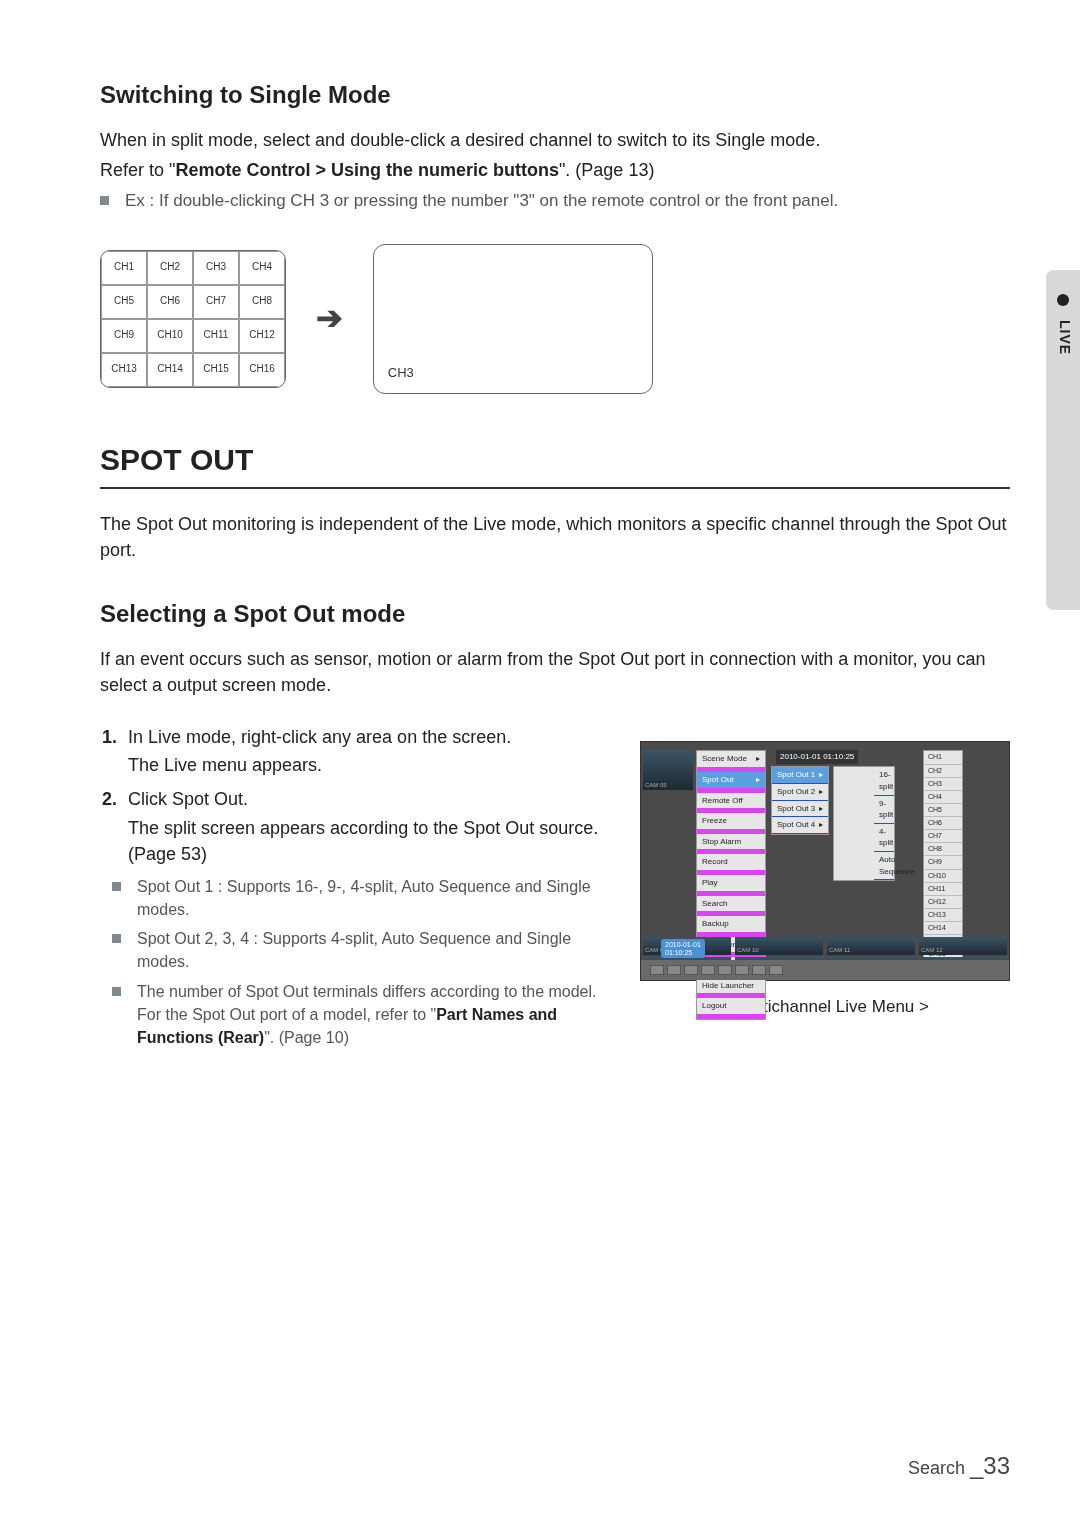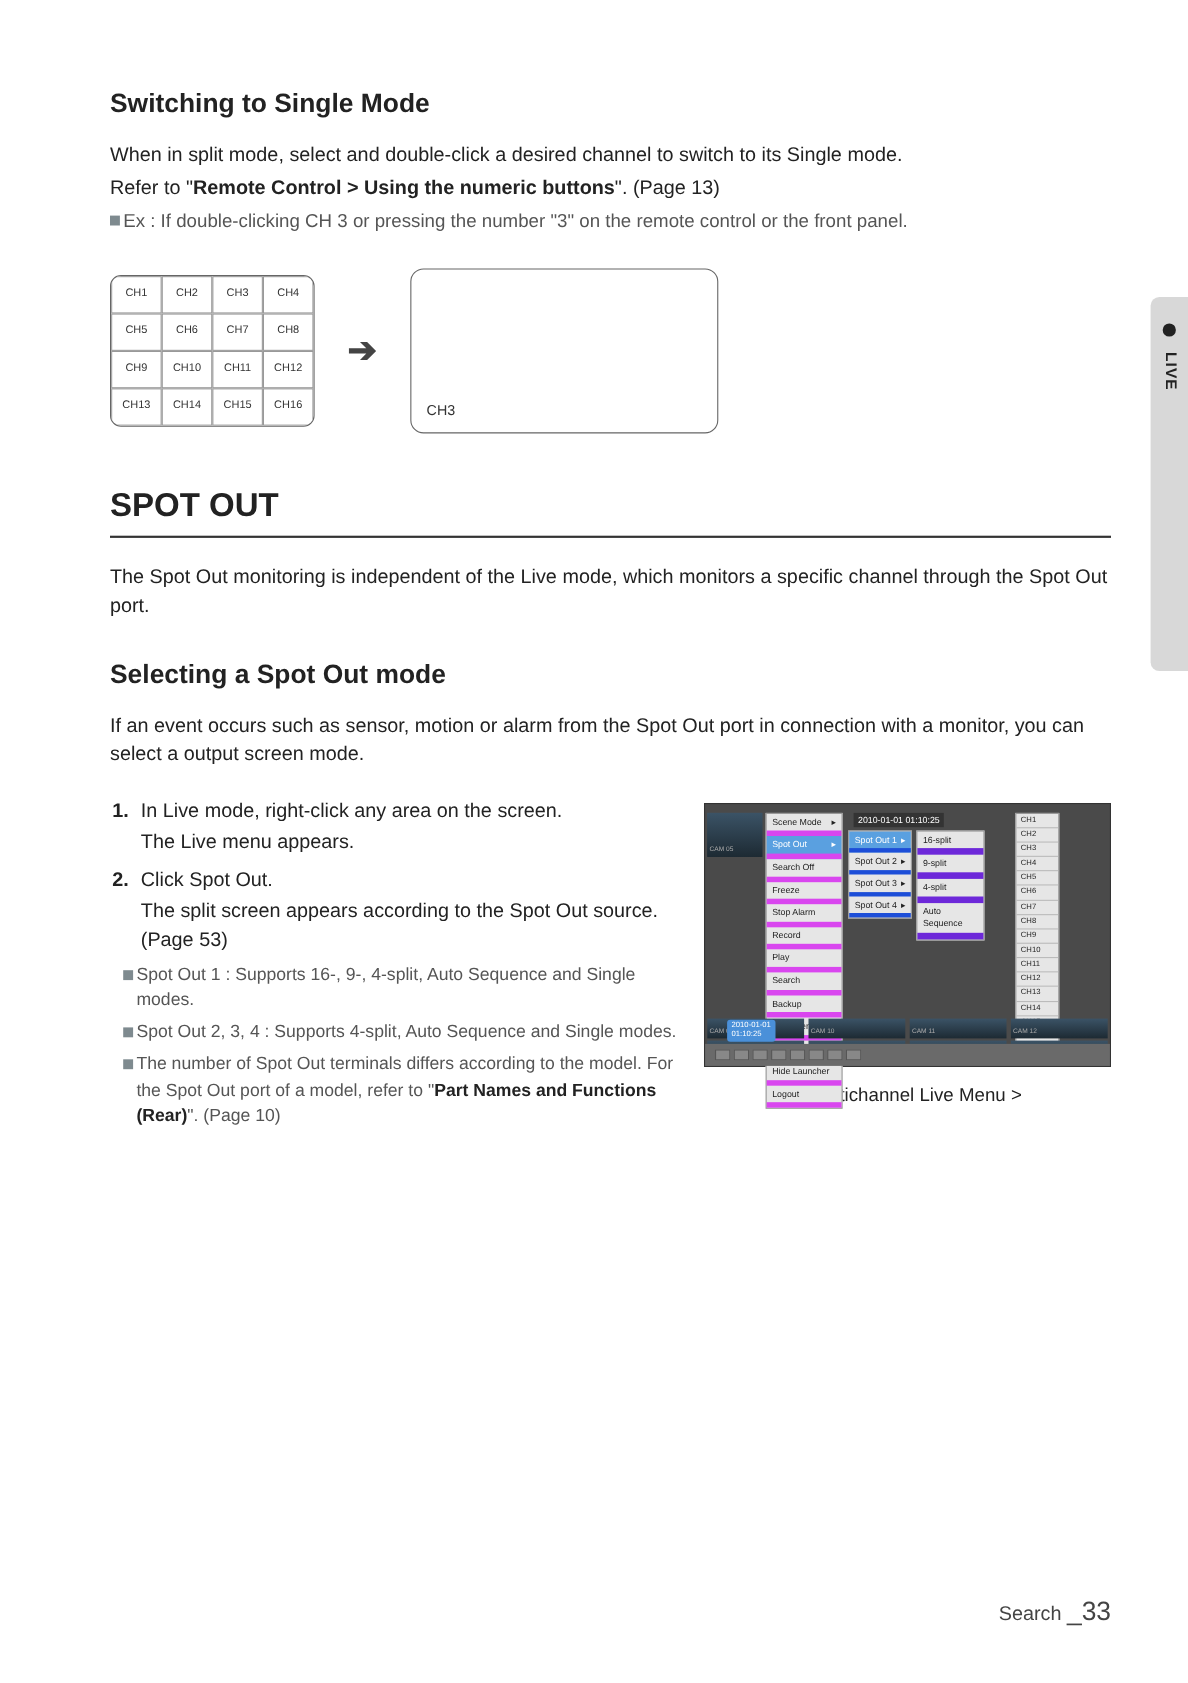--- a/index.html
+++ b/index.html
@@ -3,21 +3,21 @@
 <meta charset="utf-8">
 <style>
   * { margin: 0; padding: 0; box-sizing: border-box; }
   body { font-family: Arial, Helvetica, sans-serif; background: #fff; color: #222; width: 1080px; height: 1530px; position: relative; padding: 60px 70px 50px 100px; font-size: 18px; line-height: 1.45; }
   .page { width: 100%; }
   h2 { font-size: 24px; font-weight: bold; margin-top: 18px; margin-bottom: 14px; }
   h1 { font-size: 30px; font-weight: bold; margin-top: 44px; border-bottom: 2px solid #333; padding-bottom: 6px; }
   .body-text { margin-top: 10px; }
   .refer { margin-top: 4px; }
   .bold { font-weight: bold; }
-  .bullet-row { display: flex; gap: 3px; margin-top: 6px; }
+  .bullet-row { display: flex; gap: 16px; margin-top: 6px; }
   .sq-bullet { width: 9px; height: 9px; background: #7e8a8f; flex-shrink: 0; margin-top: 7px; }
   .bullet-text { font-size: 17px; color: #555; }
   
   .diagram-area { display: flex; align-items: center; gap: 30px; margin-top: 30px; }
   .grid { display: grid; grid-template-columns: repeat(4, 46px); grid-template-rows: repeat(4, 34px); border: 1px solid #666; border-radius: 10px; overflow: hidden; }
   .grid div { border: 1px solid #999; font-size: 10px; display: flex; align-items: center; justify-content: center; color: #333; }
   .arrow-icon { font-size: 32px; color: #444; font-weight: bold; }
   .single { width: 280px; height: 150px; border: 1px solid #666; border-radius: 12px; display: flex; align-items: flex-end; padding: 10px 14px; font-size: 13px; color: #333; }
   
   .side-tab { position: absolute; right: 0; top: 270px; width: 34px; height: 340px; background: #d8d8d8; border-top-left-radius: 8px; border-bottom-left-radius: 8px; }
@@ -36,24 +36,24 @@
   .nested-bullets .bullet-text { font-size: 16px; color: #555; }
   
   .menu-shot { width: 370px; }
   .menu-img { width: 370px; height: 240px; background: #4a4a4a; position: relative; border: 1px solid #333; }
   .menu-caption { text-align: center; font-size: 17px; margin-top: 14px; }
   .m-panel { position: absolute; background: #e6e6e6; border: 1px solid #999; font-size: 8px; color: #222; }
   .m1 { left: 55px; top: 8px; width: 70px; }
   .m1 div { padding: 2px 5px; border-bottom: 5px solid #d946ef; }
   .m1 .hl { background: #5aa0e0; color: #fff; }
   .m2 { left: 130px; top: 24px; width: 58px; }
-  .m2 div { padding: 2px 5px; border-bottom: 4px solid #1d4ed8; display: flex; justify-content: space-between; }
+  .m2 div { padding: 2px 5px; border-bottom: 1px solid #1d4ed8; display: flex; justify-content: space-between; }
   .m2 .hl { background: #5aa0e0; color: #fff; }
   .m3 { left: 192px; top: 24px; width: 62px; }
-  .m3 div { padding: 2px 5px; border-bottom: 6px solid #6d28d9; }
+  .m3 div { padding: 2px 5px; border-bottom: 1px solid #6d28d9; margin-left: 40px; }
   .m4 { left: 282px; top: 8px; width: 40px; }
   .m4 div { padding: 1px 4px; border-bottom: 1px solid #bbb; font-size: 7px; }
   .cam { position: absolute; background: linear-gradient(#3b5366,#1d2a33); color: #aaa; font-size: 6px; display: flex; align-items: flex-end; padding: 1px 2px; }
   .footer-bar { position: absolute; left: 0; bottom: 0; right: 0; height: 20px; background: #6a6a6a; display: flex; align-items: center; gap: 3px; padding: 0 6px; }
   .footer-bar span { font-size: 6px; color: #fff; }
   .footer-bar .fb { width: 14px; height: 10px; background: #888; border: 1px solid #555; }
   .date-badge { position: absolute; left: 20px; bottom: 22px; background: #4a90d9; color: #fff; font-size: 7px; padding: 2px 4px; border-radius: 3px; line-height: 1.1; }
   .topdate { position: absolute; left: 135px; top: 8px; font-size: 8px; color: #fff; background: #333; padding: 1px 4px; }
   
   .page-foot { position: absolute; bottom: 46px; right: 70px; font-size: 18px; color: #444; }
@@ -135,21 +135,21 @@
             <div class="bullet-text"><span>The number of Spot Out terminals differs according to the model. For the Spot Out port of a model, refer to "</span><span class="bold" style="color: rgb(34, 34, 34);">Part Names and Functions (Rear)</span><span>". (Page 10)</span></div>
           </div>
         </div>
     </div>
     <div class="menu-shot">
       <div class="menu-img">
         <div class="topdate">2010-01-01 01:10:25</div>
         <div class="m-panel m1" id="mp1">
             <div style="display: flex; justify-content: space-between;">Scene Mode<span>▸</span></div>
             <div class="hl" style="display: flex; justify-content: space-between;">Spot Out<span>▸</span></div>
-            <div>Search Off</div>
+            <div>Remote Off</div>
             <div>Freeze</div>
             <div>Stop Alarm</div>
             <div>Record</div>
             <div>Play</div>
             <div>Search</div>
             <div>Backup</div>
             <div>Main Menu</div>
             <div>Shutdown</div>
             <div>Hide Launcher</div>
             <div>Logout</div>

